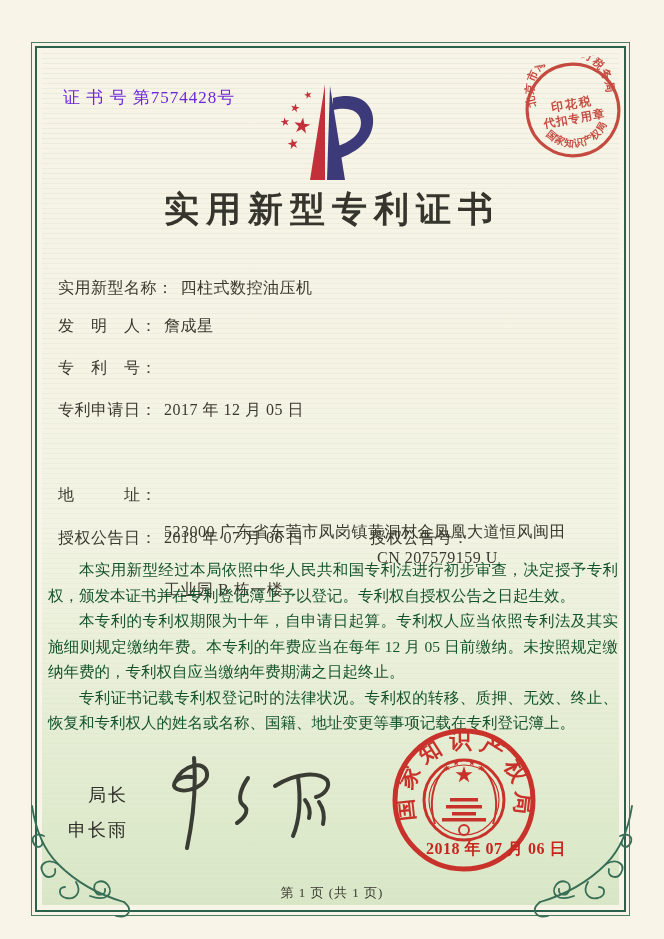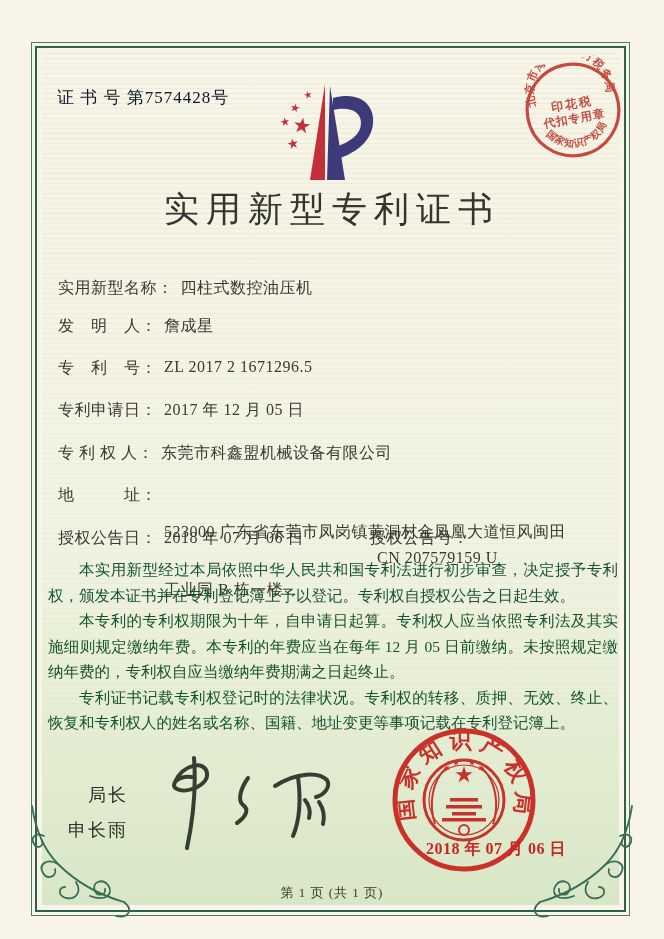--- a/index.html
+++ b/index.html
@@ -17,26 +17,26 @@
     position:absolute; inset:3px; border:2px solid #2c624b;
   }
   
   .guilloche {
     position:absolute; inset:5px;
     background:
       linear-gradient(180deg, rgba(250,248,238,0) 0%, rgba(236,242,222,0.45) 55%, rgba(219,233,201,0.75) 85%, rgba(211,228,193,0.85) 100%),
       repeating-linear-gradient(180deg, rgba(140,185,140,0.13) 0px, rgba(140,185,140,0.13) 1px, rgba(0,0,0,0) 1px, rgba(0,0,0,0) 5px);
   }
   .cert-no {
-    position:absolute; left:57px; top:86px; font-size:17px; color:#0f172a; letter-spacing:1px;text-align:center;
+    position:absolute; left:63px; top:86px; font-size:17px; color:#6d28d9; letter-spacing:1px;text-align:center;
   }
   .logo { position:absolute; left:277px; top:80px; width:100px; height:106px; }
   .title {
     position:absolute; left:0; top:186px; width:100%; text-align:center;
-    font-size:35px; font-weight:400; color:#35352d; letter-spacing:7px;
+    font-size:35px; font-weight:700; color:#35352d; letter-spacing:7px;
   }
   .field { position:absolute; left:58px; display:flex; font-size:16px; color:#3a392f; white-space:pre; }
   .field .fl { letter-spacing:0.5px; }
   .field .fv { margin-left:7px; letter-spacing:0.5px; }
   .addr-val div { line-height:22px; }
   .grant-no { position:absolute; left:370px; top:528px;flex-direction:column; }
   .paras {
     position:absolute; left:48px; top:557px; width:570px;
     font-size:15.5px; line-height:25.5px; color:#14532d; text-align:justify;
   }
@@ -117,29 +117,24 @@
   <div class="field" style="top:316px">
     <span class="fl">发　明　人：</span>
     <span class="fv">詹成星</span>
   </div>
   <div class="field" style="top:278px">
     <span class="fl">实用新型名称：</span>
     <span class="fv">四柱式数控油压机</span>
   </div>
   <div class="field" style="top:358px">
     <span class="fl">专　利　号：</span>
-    <span class="fv">ZL 2017 2 1671296.5</span>
   </div>
   <div class="field" style="top:400px">
     <span class="fl">专利申请日：</span>
     <span class="fv">2017 年 12 月 05 日</span>
-  </div>
-  <div class="field" style="top:443px">
-    <span class="fl">专 利 权 人：</span>
-    <span class="fv">东莞市科鑫盟机械设备有限公司</span>
   </div>
   <div class="field" style="top:485px">
     <span class="fl">地　　　址：</span>
     <span class="fv addr-val">
       <div>523000 广东省东莞市凤岗镇黄洞村金凤凰大道恒风闽田</div>
       <div>工业园 B 栋一楼</div>
     </span>
   </div>
   <div class="field" style="top:528px">
     <span class="fl">授权公告日：</span>

